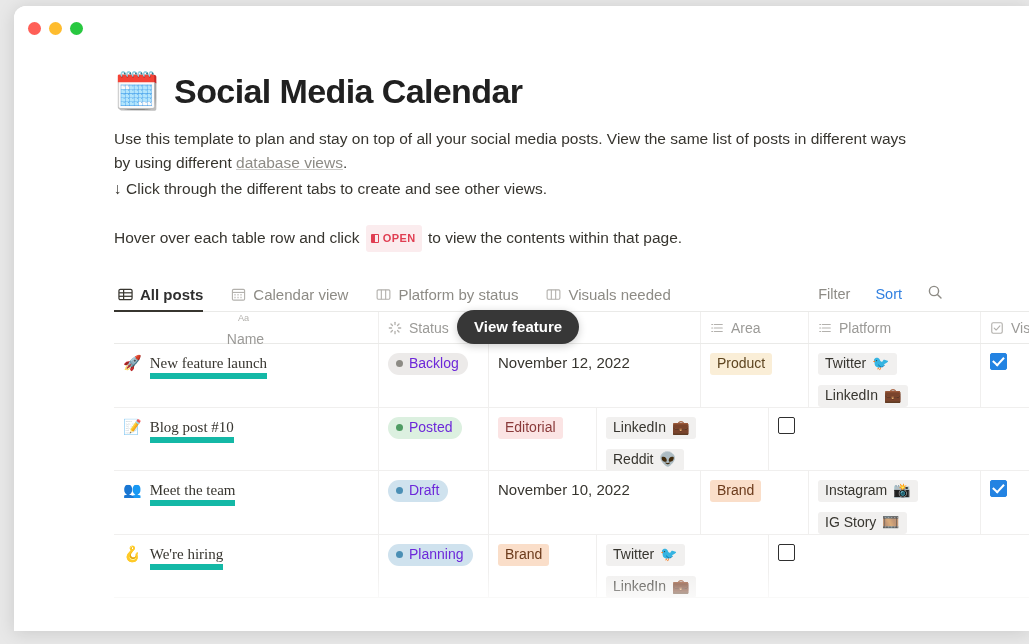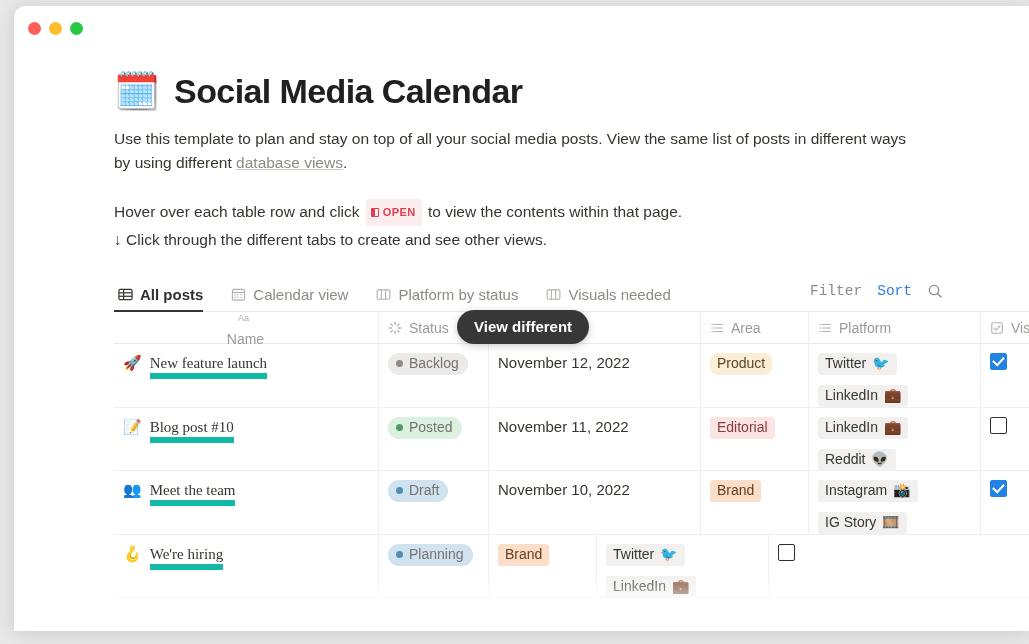--- a/index.html
+++ b/index.html
@@ -114,23 +114,23 @@
   .tab.active::after {
     content: "";
     position: absolute;
     left: 0; right: 10px; bottom: -1px;
     height: 2px; background: #37352f;
   }
   .tab svg { display: block; }
   #tab-actions {
     margin-left: auto;
     display: flex;
-    gap: 15px;
+    align-items: center;
+    gap: 25px;
     padding-bottom: 8px;
-    font-family: Liberation Mono, monospace;
   }
   .taction { font-size: 14.5px; color: #8d8b85; cursor: pointer; }
   .taction.accent { color: #2f7fe0; }
 
   
   #table { width: 100%; }
   .trow {
     display: flex;
     border-bottom: 1px solid #f0efee;
   }
@@ -173,21 +173,21 @@
   }
 
   .pill {
     display: inline-flex;
     align-items: center;
     gap: 6px;
     border-radius: 11px;
     padding: 2px 9px 3px 8px;
     font-size: 14px;
     line-height: 17px;
-    color: #737373;
+    color: #6d28d9;
   }
   .pill .dot { width: 7px; height: 7px; border-radius: 50%; display: inline-block; }
 
   .date-text { font-size: 15px; color: #37352f; line-height: 20px; }
 
   .tag {
     display: inline-block;
     border-radius: 3px;
     padding: 2px 7px 3px;
     font-size: 14px;
@@ -268,25 +268,25 @@
 
     <div id="page-title-row">
       <span id="title-emoji">🗓️</span>
       <h1 id="page-title">Social Media Calendar</h1>
     </div>
 
     <p class="para">
       <span>Use this template to plan and stay on top of all your social media posts. View the same list of posts in different ways by using different </span><a class="dblink" href="#">database views</a><span>.</span>
     </p>
 
+    <p class="para" id="para3">↓ Click through the different tabs to create and see other views.</p>
+
     <p class="para" id="para2">
       <span>Hover over each table row and click </span><span class="open-chip"><span class="sq"></span><span>OPEN</span></span><span> to view the contents within that page.</span>
     </p>
-
-    <p class="para" id="para3">↓ Click through the different tabs to create and see other views.</p>
 
     <div id="tabbar">
 
       <div class="tab active">
         <span class="hicon">
           <svg width="15" height="15" viewBox="0 0 16 16">
               <rect x="1" y="2.5" width="14" height="11" rx="1.5" fill="none" stroke="#37352f" stroke-width="1.3"></rect>
               <line x1="1" y1="6.2" x2="15" y2="6.2" stroke="#37352f" stroke-width="1.3"></line>
               <line x1="1" y1="9.9" x2="15" y2="9.9" stroke="#37352f" stroke-width="1.3"></line>
               <line x1="6" y1="2.5" x2="6" y2="13.5" stroke="#37352f" stroke-width="1.3"></line>
@@ -431,21 +431,21 @@
               <div class="name-cell">
                 <span class="name-emoji">🚀</span>
                 <span class="name-text">New feature launch</span>
               </div>
             </div>
             <div class="cell c-status"><span class="pill" style="background: rgb(236, 234, 233);">
                 <span class="dot" style="background: rgb(141, 139, 133);"></span>
                 <span>Backlog</span>
               </span></div>
             <div class="cell c-date"><span class="date-text">November 12, 2022</span></div>
-            <div class="cell c-area"><span class="tag" style="background: rgb(250, 238, 215); color: rgb(94, 69, 32); border-radius: 8px;">Product</span></div>
+            <div class="cell c-area"><span class="tag" style="background: rgb(250, 238, 215); color: rgb(94, 69, 32);">Product</span></div>
             <div class="cell c-plat">
               <div class="plat-wrap">
                 <span class="plat">
                   <span>Twitter</span>
                   <span>🐦</span>
                 </span>
                 <span class="plat">
                   <span>LinkedIn</span>
                   <span>💼</span>
                 </span>
@@ -457,21 +457,20 @@
             <div class="cell c-name">
               <div class="name-cell">
                 <span class="name-emoji">📝</span>
                 <span class="name-text">Blog post #10</span>
               </div>
             </div>
             <div class="cell c-status"><span class="pill" style="background: rgb(220, 240, 224);">
                 <span class="dot" style="background: rgb(79, 156, 99);"></span>
                 <span>Posted</span>
               </span></div>
-            <div class="cell c-date"><span class="date-text">November 11, 2022</span></div>
             <div class="cell c-area"><span class="tag" style="background: rgb(251, 228, 228); color: rgb(138, 58, 58);">Editorial</span></div>
             <div class="cell c-plat">
               <div class="plat-wrap">
                 <span class="plat">
                   <span>LinkedIn</span>
                   <span>💼</span>
                 </span>
                 <span class="plat">
                   <span>Reddit</span>
                   <span>👽</span>
@@ -533,15 +532,15 @@
             </div>
             <div class="cell c-vis"><span class="checkbox"></span></div>
           </div>
         </div>
 
     </div>
   </div>
 
   <div id="fade"></div>
 
-  <div id="tooltip">View different</div>
+  <div id="tooltip">View feature</div>
 
 </div>
 
 </body></html>

